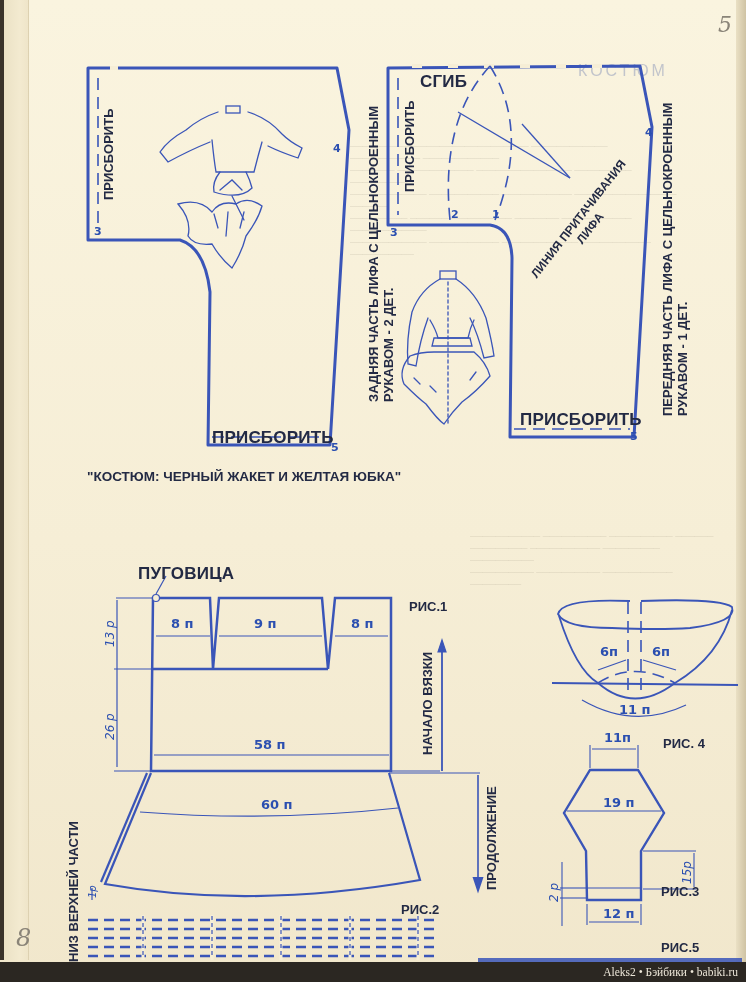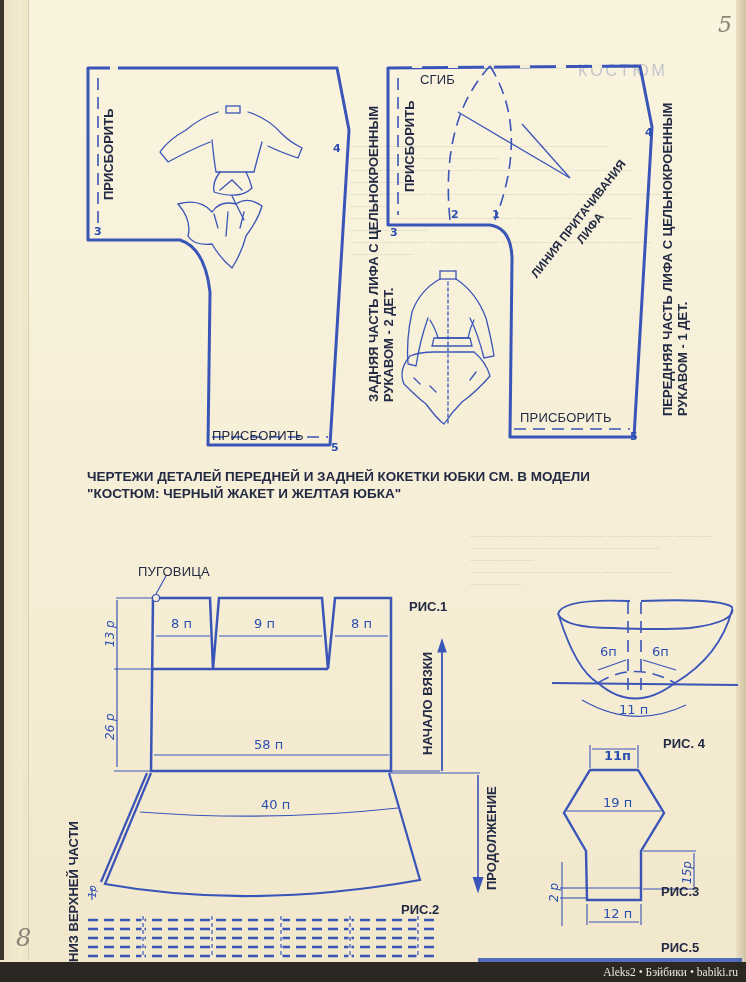--- a/index.html
+++ b/index.html
@@ -25,31 +25,32 @@
   }
   .right-strip {
     position: absolute; right: 0; top: 0; width: 10px; height: 982px;
     background: linear-gradient(90deg, #eae0c4, #cfc3a4);
   }
   .handnum {
     position: absolute; font-family: "DejaVu Serif", serif; color: #8a8478; font-style: italic;
   }
   svg.drawing { position: absolute; left: 0; top: 0; }
   .lbl {
-    position: absolute; color: #232a44; font-weight: normal; white-space: nowrap;
-    font-size: 13px; letter-spacing: 0.2px;
+    position: absolute; color: #232a44; font-weight: bold; white-space: nowrap;
+    font-size: 17px; letter-spacing: 0.2px;
   }
   .vlbl {
     position: absolute; color: #232a44; font-weight: bold; white-space: nowrap;
     font-size: 13px; transform-origin: 0 0; transform: rotate(-90deg);
   }
   .vlbl2 { line-height: 15px; }
   .dim {
     position: absolute; color: #2b4fb0; font-size: 13px; white-space: nowrap;
     font-family: "DejaVu Sans", sans-serif;
+    font-weight: bold;
   }
   .dimv {
     position: absolute; color: #2b4fb0; font-size: 12px; white-space: nowrap;
     font-style: italic; transform-origin: 0 0; transform: rotate(-90deg);
     font-family: "DejaVu Sans", sans-serif;
   }
   .pnum {
     position: absolute; color: #2b4fb0; font-size: 11px; font-weight: bold;
     font-family: "DejaVu Sans", sans-serif;
   }
@@ -260,46 +261,45 @@
   <div class="pnum" style="left:451px;top:208px;">2</div>
   <div class="pnum" style="left:390px;top:226px;">3</div>
   <div class="pnum" style="left:645px;top:126px;">4</div>
   <div class="pnum" style="left:630px;top:430px;">5</div>
   <div class="vlbl vlbl2" style="left:660px;top:416px;">
     <div>ПЕРЕДНЯЯ ЧАСТЬ ЛИФА С ЦЕЛЬНОКРОЕННЫМ</div>
     <div>РУКАВОМ - 1 ДЕТ.</div>
   </div>
 
   <div class="caption">
-    <div>ЧЕРТЕЖИ ДЕТАЛЕЙ ПЕРЕДНЕЙ И ЗАДНЕЙ КОКЕТКИ ЮБКИ СМ. В МОДЕЛИ</div>
     <div>"КОСТЮМ: ЧЕРНЫЙ ЖАКЕТ И ЖЕЛТАЯ ЮБКА"</div>
   </div>
 
   <div class="lbl" style="left:138px;top:564px;">ПУГОВИЦА</div>
   <div class="fig" style="left:409px;top:599px;">РИС.1</div>
   <div class="dim" style="left:171px;top:616px;">8 п</div>
   <div class="dim" style="left:254px;top:616px;">9 п</div>
   <div class="dim" style="left:351px;top:616px;">8 п</div>
   <div class="dimv" style="left:103px;top:647px;">13 р</div>
   <div class="dimv" style="left:103px;top:740px;">26 р</div>
   <div class="dim" style="left:254px;top:737px;">58 п</div>
   <div class="vlbl" style="left:420px;top:755px;">НАЧАЛО ВЯЗКИ</div>
 
-  <div class="dim" style="left:261px;top:797px;">40 п</div>
+  <div class="dim" style="left:261px;top:797px;">60 п</div>
   <div class="fig" style="left:401px;top:902px;">РИС.2</div>
   <div class="vlbl" style="left:484px;top:890px;">ПРОДОЛЖЕНИЕ</div>
   <div class="vlbl" style="left:66px;top:962px;">НИЗ ВЕРХНЕЙ ЧАСТИ</div>
   <div class="dimv" style="left:87px;top:898px;font-size:10px;">1р</div>
 
   <div class="dim" style="left:600px;top:644px;">6п</div>
   <div class="dim" style="left:652px;top:644px;">6п</div>
   <div class="dim" style="left:619px;top:702px;">11 п</div>
   <div class="fig light" style="left:663px;top:736px;">РИС. 4</div>
 
-  <div class="dim" style="left:604px;top:730px;font-weight:bold;margin-top:18px;">11п</div>
+  <div class="dim" style="left:604px;top:730px;font-weight:bold;">11п</div>
   <div class="dim" style="left:603px;top:795px;">19 п</div>
   <div class="dim" style="left:603px;top:906px;">12 п</div>
   <div class="dimv" style="left:680px;top:884px;">15р</div>
   <div class="dimv" style="left:547px;top:902px;">2 р</div>
   <div class="fig" style="left:661px;top:884px;">РИС.3</div>
   <div class="fig" style="left:661px;top:940px;">РИС.5</div>
 
   <div class="bottom-strip"></div>
   <div class="watermark">Aleks2 • Бэйбики • babiki.ru</div>
 </div>

